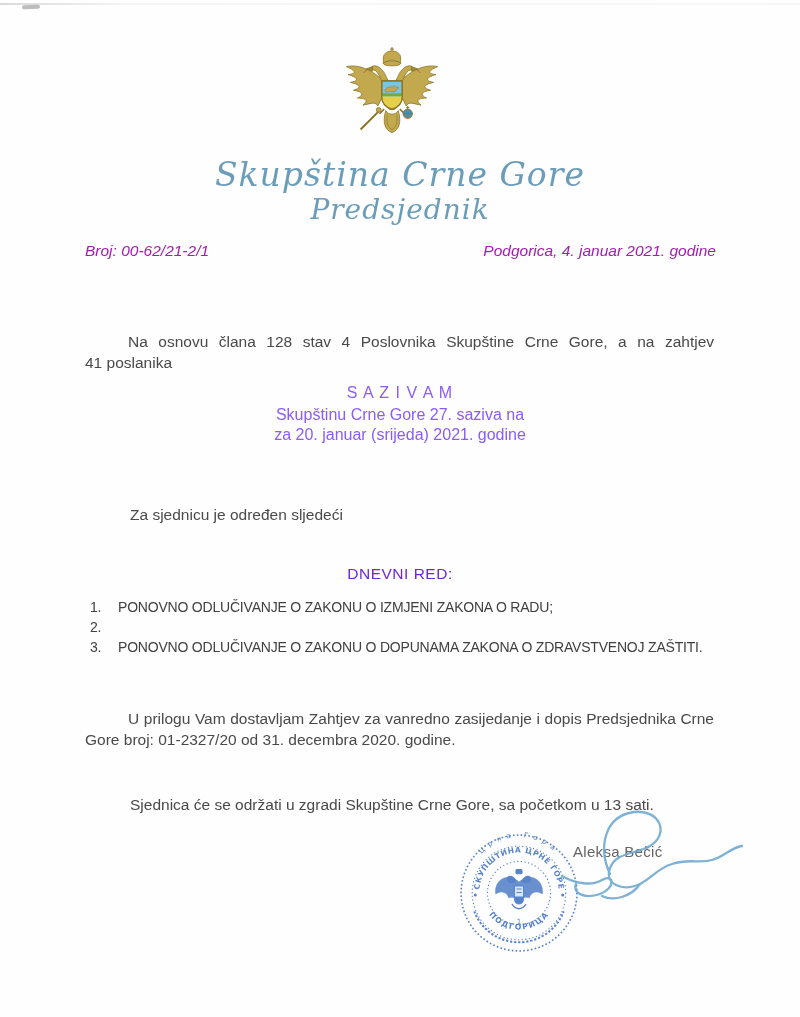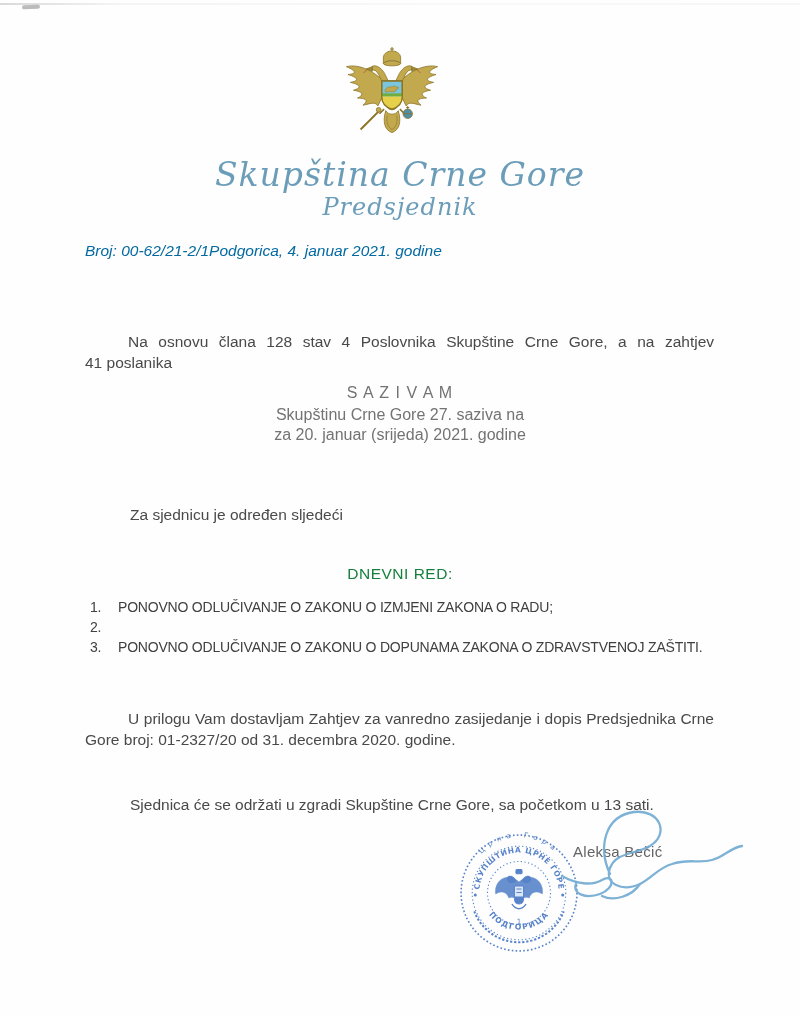--- a/index.html
+++ b/index.html
@@ -30,47 +30,47 @@
   .coa svg { width: 100%; height: 100%; }
   .script-line {
     position: absolute; left: 0; width: 100%;
     text-align: center;
     font-family: "DejaVu Serif", serif;
     font-style: italic;
     color: #6b9db9;
     letter-spacing: 1px;
   }
   .script-institution { top: 155px; font-size: 33px; }
-  .script-title { top: 193px; font-size: 24px; }
+  .script-title { top: 193px; font-size: 28px; }
 
   
   .meta-row {
     position: absolute; top: 242px; left: 85px; right: 84px;
-    display: flex; justify-content: flex-start;
-    font-style: italic; font-size: 15.5px; color: #0369a1;
+    display: flex; justify-content: space-between;
+    font-style: italic; font-size: 15.5px; color: #a21caf;
   }
 
   
   .para { position: absolute; left: 85px; right: 86px; font-size: 15.5px; line-height: 21px; color: #494949; }
   .intro { top: 303px; margin-top: 28px; }
   .jline { display: block; text-align: justify; text-align-last: justify; }
   .nline { display: block; }
   .jline-indent { text-indent: 43px; }
 
   .saziv {
     position: absolute; top: 383px; left: 0; width: 100%;
-    text-align: center; font-size: 16px; line-height: 20px; color: #737373;
+    text-align: center; font-size: 16px; line-height: 20px; color: #8b5cf6;
   }
   .saziv-head { letter-spacing: 1px; margin-bottom: 2px; }
 
   .agenda-intro { position: absolute; top: 506px; left: 130px; font-size: 15.5px; color: #4a4a4a; }
 
   .agenda-head {
     position: absolute; top: 565px; left: 0; width: 100%;
-    text-align: center; font-size: 15.5px; letter-spacing: .5px; color: #15803d;
+    text-align: center; font-size: 15.5px; letter-spacing: .5px; color: #6d28d9;
   }
   .agenda-list {
     position: absolute; top: 597px; left: 90px; right: 45px;
     list-style: none; font-size: 14px; line-height: 20px;
     color: #404040; letter-spacing: -0.2px;
   }
   .agenda-item { display: flex; align-items: flex-start; }
   .agenda-num { width: 28px; flex: 0 0 28px; }
   .agenda-text { white-space: pre-line; }
 

